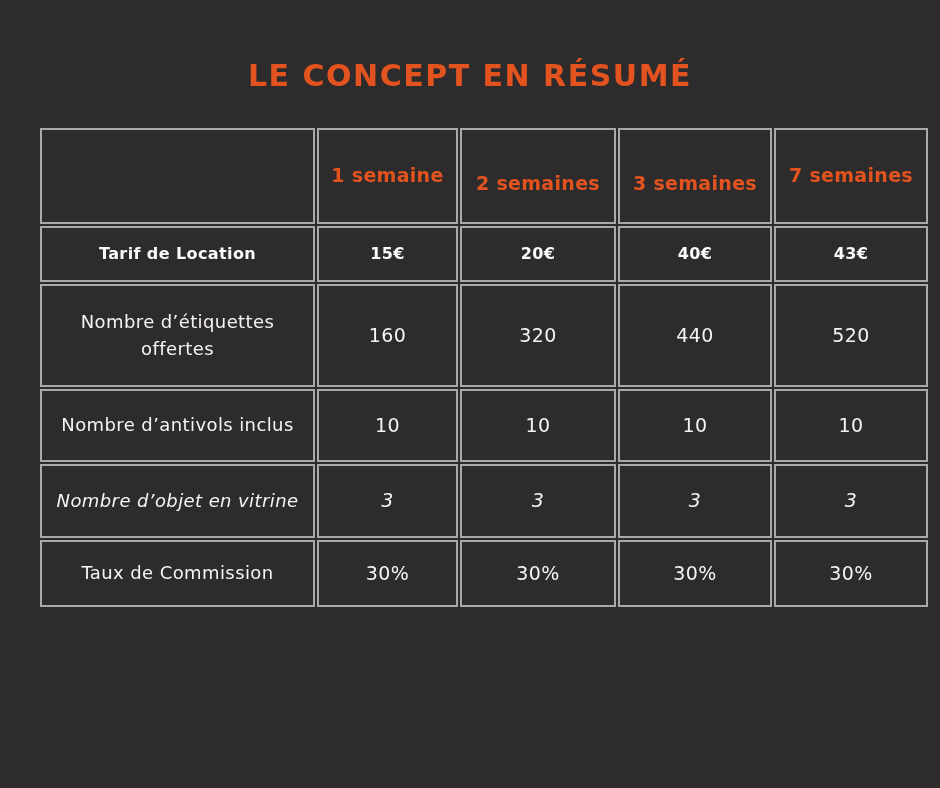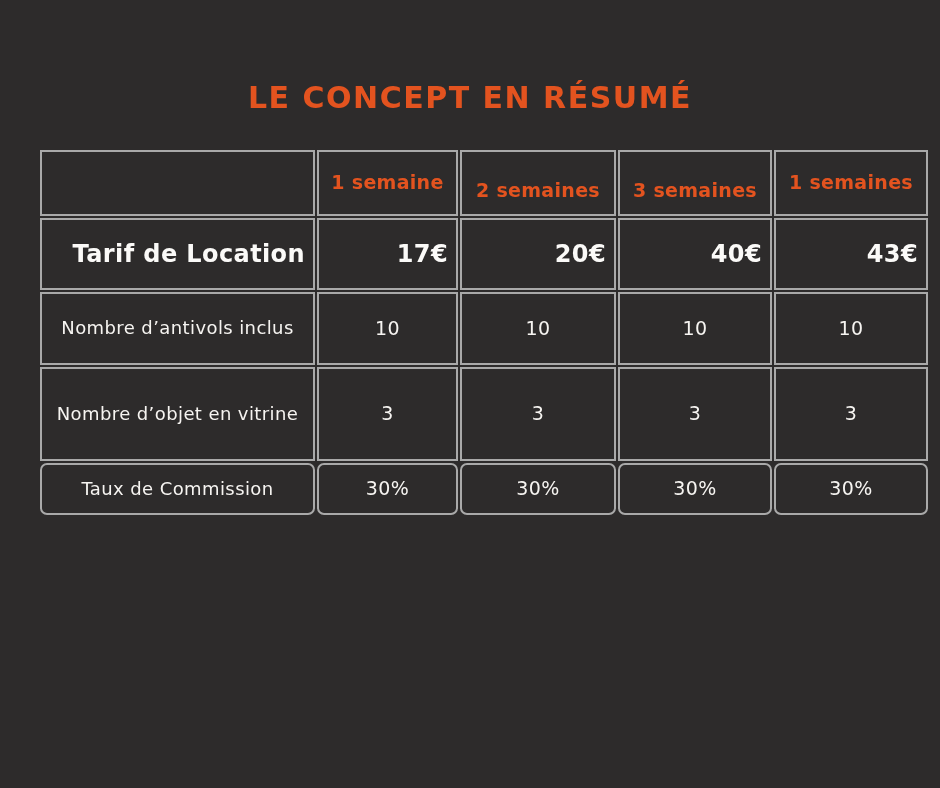--- a/index.html
+++ b/index.html
@@ -8,21 +8,21 @@
   }
   body {
     width: 940px;
     height: 788px;
     background: #2d2b2b;
     font-family: "DejaVu Sans", "Liberation Sans", sans-serif;
     overflow: hidden;
   }
   .title {
     margin: 0;
-    padding-top: 80px;
+    padding-top: 58px;
     text-align: center;
     color: #e3531f;
     font-size: 30px;
     line-height: 36px;
     font-weight: 700;
     letter-spacing: 1.5px;
   }
   table.pricing {
     margin: 32px 0 0 38px;
     width: 882px;
@@ -40,29 +40,29 @@
     border: 2px solid #a9a9a9;
     text-align: center;
     vertical-align: middle;
     color: #f6f4f1;
     font-size: 18px;
     letter-spacing: 0.4px;
     padding: 4px 8px;
     white-space: pre-line;
     line-height: 1.45;
   }
-  tr.r-header th { height: 66px; color: #e3531f; font-size: 19px; font-weight: 700; letter-spacing: 0.3px; }
+  tr.r-header th { height: 96px; color: #e3531f; font-size: 19px; font-weight: 700; letter-spacing: 0.3px; }
   tr.r-header th:nth-child(3),
   tr.r-header th:nth-child(4) { padding-top: 20px; }
-  tr.r-tarif td { height: 72px; font-weight: 700; font-size: 24px; color: #fbfaf8; text-align: right; }
+  tr.r-tarif td { height: 56px; font-weight: 700; font-size: 16px; color: #fbfaf8; }
   tr.r-etiquettes td { height: 103px; }
   tr.r-antivols td { height: 73px; }
   tr.r-encombrant td { height: 103px; }
-  tr.r-vitrine td { height: 94px; }
-  tr.r-commission td { height: 52px; border-radius: 7px; }
+  tr.r-vitrine td { height: 74px; font-style: italic; }
+  tr.r-commission td { height: 67px; }
   td.value { font-size: 19px; }
 </style>
 </head>
 <body>
 
 <h1 class="title">LE CONCEPT EN RÉSUMÉ</h1>
 
 <table class="pricing">
   <colgroup>
     <col class="c1">
@@ -70,31 +70,39 @@
       <col class="c3">
       <col class="c4">
       <col class="c5">
   </colgroup>
   <tbody>
     <tr class="r-header">
       <th></th>
       <th>1 semaine</th>
       <th>2 semaines</th>
       <th>3 semaines</th>
-      <th>1 semaines</th>
+      <th>7 semaines</th>
     </tr>
 
     <tr class="r-tarif">
       <td class="label">Tarif de Location</td>
-      <td class="value">17€</td>
+      <td class="value">15€</td>
       <td class="value">20€</td>
       <td class="value">40€</td>
       <td class="value">43€</td>
     </tr>
 
+    <tr class="r-etiquettes">
+      <td class="label">Nombre d’étiquettes
+offertes</td>
+      <td class="value">160</td>
+      <td class="value">320</td>
+      <td class="value">440</td>
+      <td class="value">520</td>
+    </tr>
 
     <tr class="r-antivols">
       <td class="label">Nombre d’antivols inclus</td>
       <td class="value">10</td>
       <td class="value">10</td>
       <td class="value">10</td>
       <td class="value">10</td>
     </tr>
 
 

